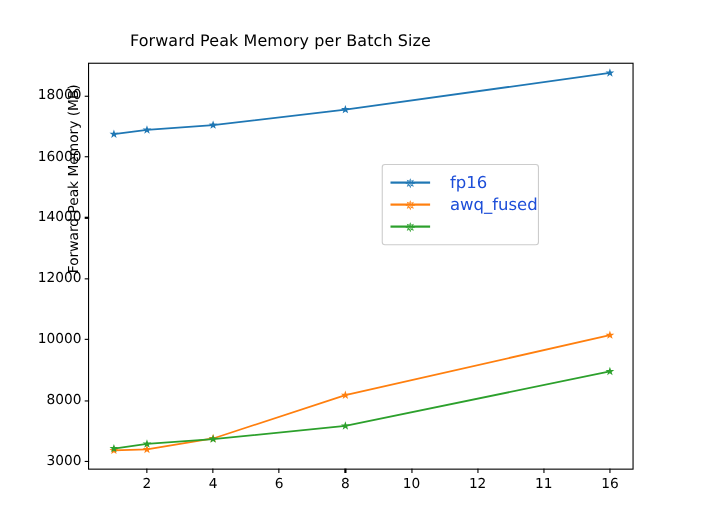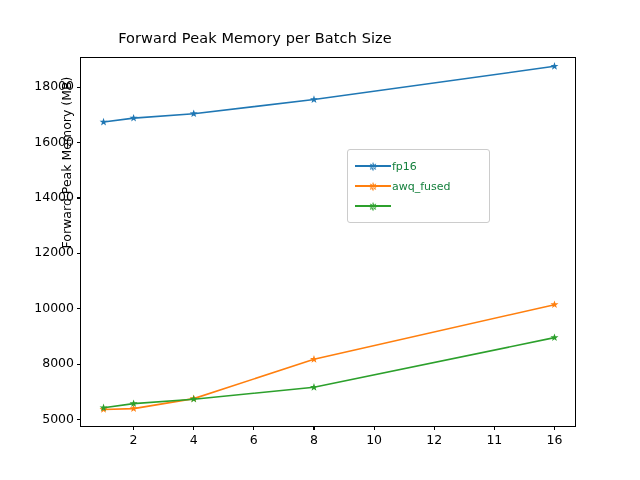--- a/index.html
+++ b/index.html
@@ -36,36 +36,36 @@
             overflow:visible;}
 
   #legend{position:absolute;left:347px;top:149px;width:143px;
           background:#ffffff;border:0.9px solid #cccccc;border-radius:3px;
           padding:6px 8px 6px 7px;box-sizing:border-box;}
   .legrow{display:flex;align-items:center;height:20px;}
   .legswatch{width:36px;height:14px;position:relative;flex:0 0 36px;}
   .legswatch .lbar{position:absolute;left:0;top:6px;width:36px;height:1.7px;}
   .legswatch .lmark{position:absolute;left:13px;top:2px;font-size:12px;
                     line-height:12px;}
-  .leglabel{font-size:11px;color:#15803d;margin-left:1px;white-space:nowrap;}
+  .leglabel{font-size:15px;color:#1d4ed8;margin-left:18px;white-space:nowrap;}
 </style>
 </head>
 <body>
 
 <div id="fig">
 
   <div id="title">Forward Peak Memory per Batch Size</div>
 
   <div id="ylabel">Forward Peak Memory (MB)</div>
 
   <div id="plot">
     <div id="yticks-holder">
         <div class="ytick" style="top: 361.685px;">
           <span class="tmark"></span>
-          <span class="tlabel">5000</span>
+          <span class="tlabel">3000</span>
         </div>
         <div class="ytick" style="top: 306.255px;">
           <span class="tmark"></span>
           <span class="tlabel">8000</span>
         </div>
         <div class="ytick" style="top: 250.824px;">
           <span class="tmark"></span>
           <span class="tlabel">10000</span>
         </div>
         <div class="ytick" style="top: 195.393px;">

